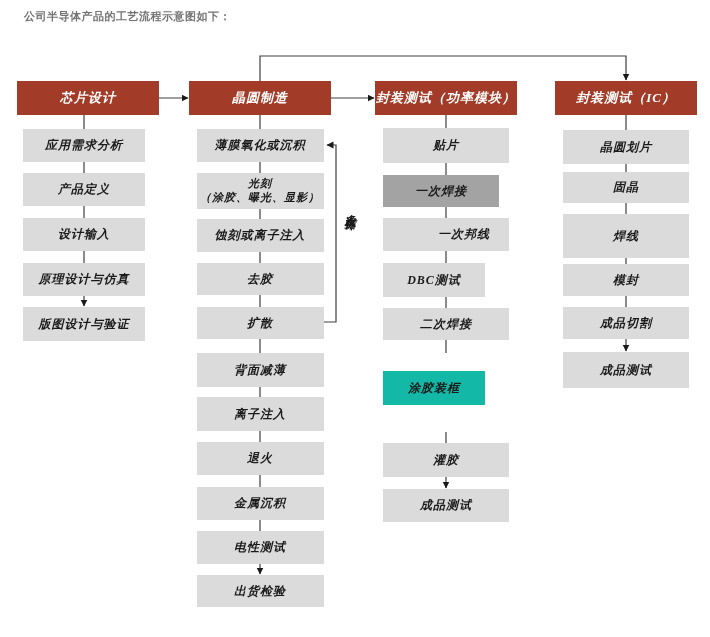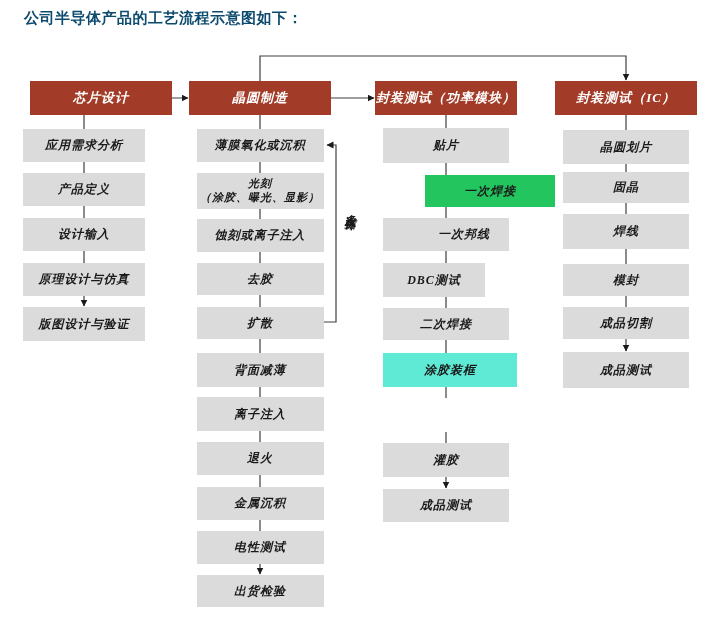--- a/index.html
+++ b/index.html
@@ -14,23 +14,23 @@
   #page {
     position: relative;
     width: 710px;
     height: 637px;
     background: #ffffff;
   }
   #diagram-title {
     position: absolute;
     left: 24px;
     top: 9px;
-    font-size: 15px;
+    font-size: 11px;
     font-weight: 700;
-    color: #0c4a6e;
+    color: #737373;
     letter-spacing: 0.5px;
     white-space: nowrap;
   }
   #diagram {
     position: absolute;
     left: 0;
     top: 0;
     width: 710px;
     height: 637px;
   }
@@ -131,49 +131,49 @@
           <path d="M626,249 L626,264" fill="none" stroke="#3F3F3F" stroke-width="1.2"></path>
           <path d="M626,296 L626,307" fill="none" stroke="#3F3F3F" stroke-width="1.2"></path>
           <path d="M626,339 L626,351" fill="none" stroke="#3F3F3F" stroke-width="1.2" marker-end="url(#arrow)"></path>
           <path d="M155,98 L188,98" fill="none" stroke="#3F3F3F" stroke-width="1.2" marker-end="url(#arrow)"></path>
           <path d="M331,98 L374,98" fill="none" stroke="#3F3F3F" stroke-width="1.2" marker-end="url(#arrow)"></path>
           <path d="M260,81 L260,56 L626,56 L626,80" fill="none" stroke="#3F3F3F" stroke-width="1.2" marker-end="url(#arrow)"></path>
           <path d="M324,322 L336,322 L336,145 L327,145" fill="none" stroke="#3F3F3F" stroke-width="1.2" marker-end="url(#arrow)"></path>
         </g>
     </svg>
     <div id="loop-label">多次循环</div>
-  <div class="hdr" style="background: rgb(162, 59, 39); color: rgb(255, 255, 255); left: 30px; top: 81px; width: 142px; height: 34px;">芯片设计</div>
+  <div class="hdr" style="background: rgb(162, 59, 39); color: rgb(255, 255, 255); left: 17px; top: 81px; width: 142px; height: 34px;">芯片设计</div>
       <div class="step" style="background: rgb(219, 219, 219); left: 23px; top: 129px; width: 122px; height: 33px;">应用需求分析</div>
       <div class="step" style="background: rgb(219, 219, 219); left: 23px; top: 173px; width: 122px; height: 33px;">产品定义</div>
       <div class="step" style="background: rgb(219, 219, 219); left: 23px; top: 218px; width: 122px; height: 33px;">设计输入</div>
       <div class="step" style="background: rgb(219, 219, 219); left: 23px; top: 263px; width: 122px; height: 33px;">原理设计与仿真</div>
       <div class="step" style="background: rgb(219, 219, 219); left: 23px; top: 307px; width: 122px; height: 34px;">版图设计与验证</div>
       <div class="hdr" style="background: rgb(162, 59, 39); color: rgb(255, 255, 255); left: 189px; top: 81px; width: 142px; height: 34px;">晶圆制造</div>
       <div class="step" style="background: rgb(219, 219, 219); left: 196.5px; top: 129px; width: 127px; height: 33px;">薄膜氧化或沉积</div>
       <div class="step" style="background: rgb(219, 219, 219); left: 196.5px; top: 173px; width: 127px; height: 36px; font-size: 11px;">光刻
 （涂胶、曝光、显影）</div>
       <div class="step" style="background: rgb(219, 219, 219); left: 196.5px; top: 219px; width: 127px; height: 33px;">蚀刻或离子注入</div>
       <div class="step" style="background: rgb(219, 219, 219); left: 196.5px; top: 263px; width: 127px; height: 32px;">去胶</div>
       <div class="step" style="background: rgb(219, 219, 219); left: 196.5px; top: 307px; width: 127px; height: 32px;">扩散</div>
       <div class="step" style="background: rgb(219, 219, 219); left: 196.5px; top: 353px; width: 127px; height: 34px;">背面减薄</div>
       <div class="step" style="background: rgb(219, 219, 219); left: 196.5px; top: 397px; width: 127px; height: 34px;">离子注入</div>
       <div class="step" style="background: rgb(219, 219, 219); left: 196.5px; top: 442px; width: 127px; height: 33px;">退火</div>
       <div class="step" style="background: rgb(219, 219, 219); left: 196.5px; top: 487px; width: 127px; height: 33px;">金属沉积</div>
       <div class="step" style="background: rgb(219, 219, 219); left: 196.5px; top: 531px; width: 127px; height: 33px;">电性测试</div>
       <div class="step" style="background: rgb(219, 219, 219); left: 196.5px; top: 575px; width: 127px; height: 32px;">出货检验</div>
       <div class="hdr" style="background: rgb(162, 59, 39); color: rgb(255, 255, 255); left: 375px; top: 81px; width: 142px; height: 34px;">封装测试（功率模块）</div>
       <div class="step" style="background: rgb(219, 219, 219); left: 383px; top: 128px; width: 126px; height: 35px;">贴片</div>
-      <div class="step" style="background: #22c55e; left: 383px; top: 175px; width: 130px; height: 32px; margin-left: 42px;">一次焊接</div>
+      <div class="step" style="background: #a3a3a3; left: 383px; top: 175px; width: 116px; height: 32px;">一次焊接</div>
       <div class="step" style="background: rgb(219, 219, 219); left: 383px; top: 218px; width: 126px; height: 33px; padding-left: 36px;">一次邦线</div>
       <div class="step" style="background: rgb(219, 219, 219); left: 383px; top: 263px; width: 102px; height: 34px;">DBC测试</div>
       <div class="step" style="background: rgb(219, 219, 219); left: 383px; top: 308px; width: 126px; height: 32px;">二次焊接</div>
-      <div class="step" style="background: #5eead4; left: 383px; top: 353px; width: 134px; height: 34px;">涂胶装框</div>
+      <div class="step" style="background: #14b8a6; left: 383px; top: 371px; width: 102px; height: 34px;">涂胶装框</div>
       <div class="step" style="background: rgb(219, 219, 219); left: 383px; top: 443px; width: 126px; height: 34px;">灌胶</div>
       <div class="step" style="background: rgb(219, 219, 219); left: 383px; top: 489px; width: 126px; height: 33px;">成品测试</div>
       <div class="hdr" style="background: rgb(162, 59, 39); color: rgb(255, 255, 255); left: 555px; top: 81px; width: 142px; height: 34px;">封装测试（IC）</div>
       <div class="step" style="background: rgb(219, 219, 219); left: 563px; top: 130px; width: 126px; height: 34px;">晶圆划片</div>
       <div class="step" style="background: rgb(219, 219, 219); left: 563px; top: 172px; width: 126px; height: 31px;">固晶</div>
-      <div class="step" style="background: rgb(219, 219, 219); left: 563px; top: 214px; width: 126px; height: 35px;">焊线</div>
+      <div class="step" style="background: rgb(219, 219, 219); left: 563px; top: 214px; width: 126px; height: 44px;">焊线</div>
       <div class="step" style="background: rgb(219, 219, 219); left: 563px; top: 264px; width: 126px; height: 32px;">模封</div>
       <div class="step" style="background: rgb(219, 219, 219); left: 563px; top: 307px; width: 126px; height: 32px;">成品切割</div>
       <div class="step" style="background: rgb(219, 219, 219); left: 563px; top: 352px; width: 126px; height: 36px;">成品测试</div>
     </div>
 </div>
 
 </body></html>

